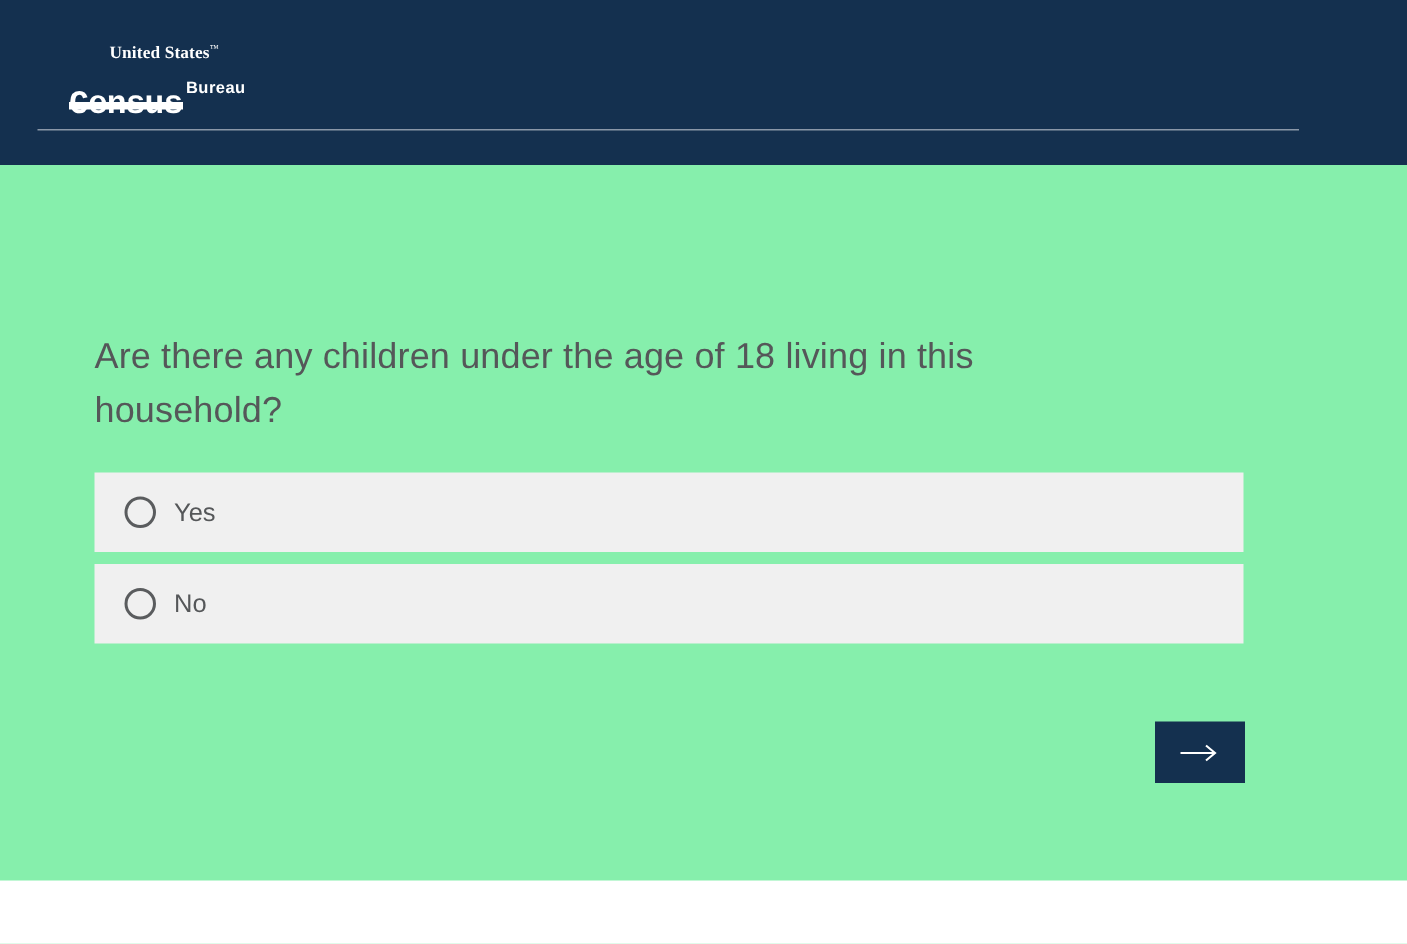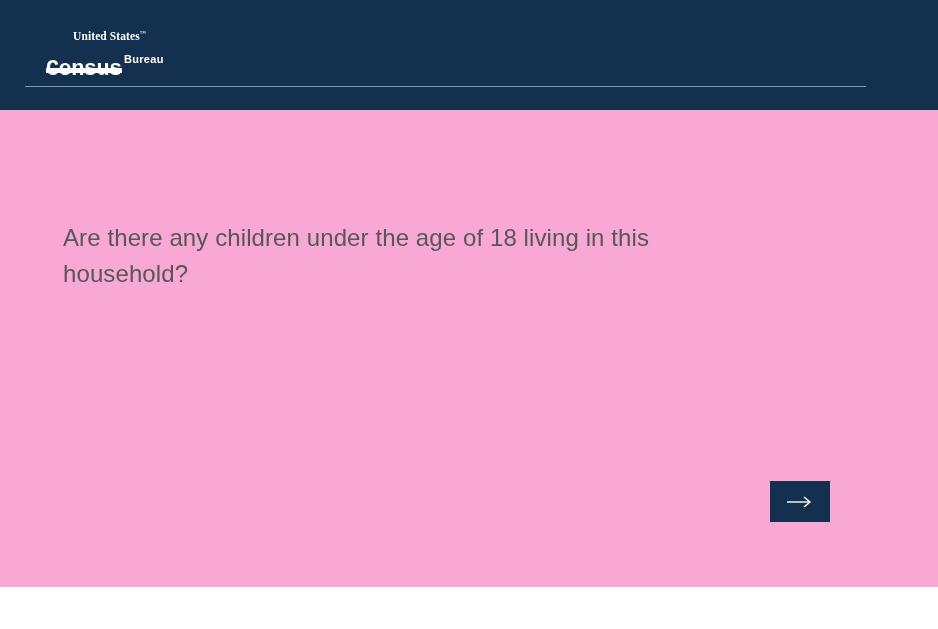--- a/index.html
+++ b/index.html
@@ -87,21 +87,21 @@
     width:841px;
     height:1px;
     background:#8a97a8;
   }
 
   
   .content {
     position:relative;
     width:938px;
     height:477px;
-    background:#f9a8d4;
+    background:#86efac;
   }
 
   .question-title {
     position:absolute;
     left:63px;
     top:110px;
     width:660px;
     font-size:24px;
     font-weight:300;
     line-height:36px;
@@ -174,20 +174,33 @@
     <div class="logo-bureau">Bureau</div>
   </div>
 
   <div class="header-rule"></div>
 </div>
 
 <div class="content">
 
   <div class="question-title">Are there any children under the age of 18 living in this household?</div>
 
+  <div class="options">
+
+    <div class="option-row">
+      <span class="radio-circle"></span>
+      <span class="option-label">Yes</span>
+    </div>
+
+    <div class="option-row">
+      <span class="radio-circle"></span>
+      <span class="option-label">No</span>
+    </div>
+
+  </div>
 
   <button class="next-button">
     <span>
       <svg width="28" height="14" viewBox="0 0 28 14" fill="none" aria-hidden="true">
         <line x1="1" y1="7" x2="24" y2="7" stroke="#ffffff" stroke-width="1.4"></line>
         <polyline points="18,2 24,7 18,12" stroke="#ffffff" stroke-width="1.4" fill="none"></polyline>
       </svg>
     </span>
   </button>
 

